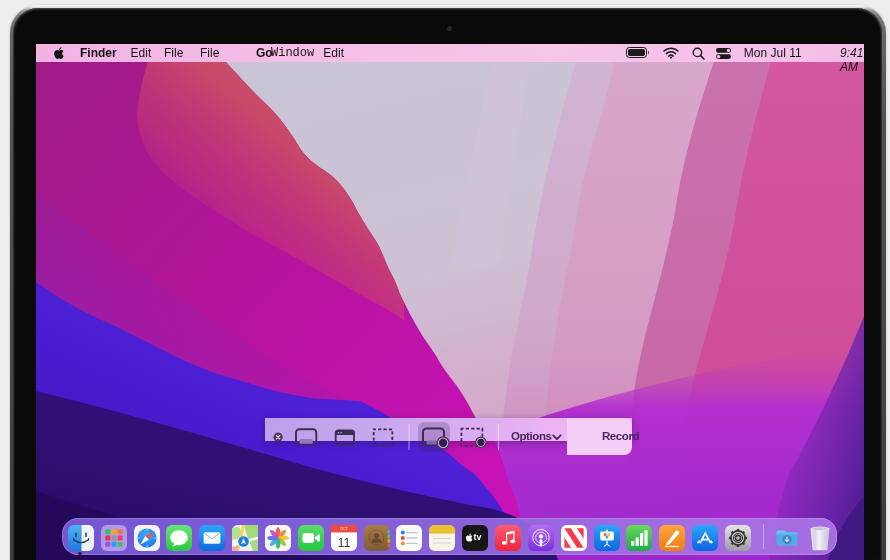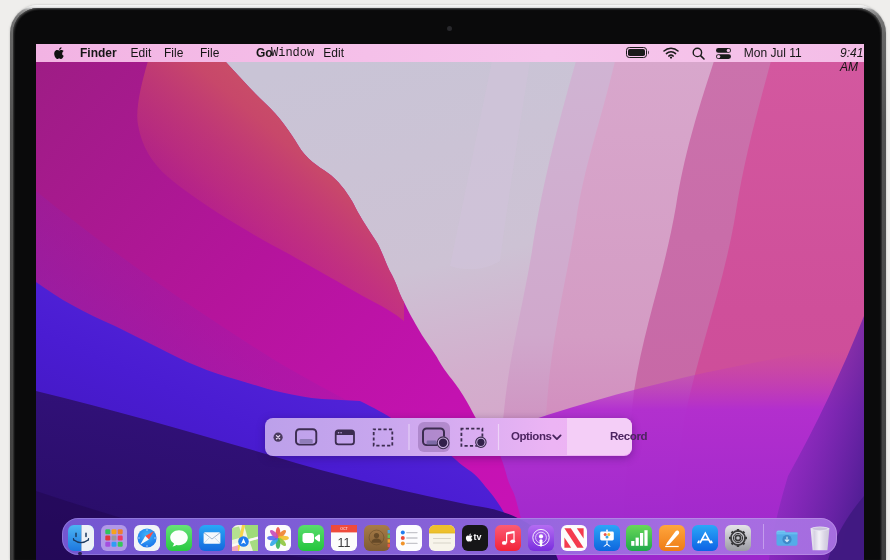--- a/index.html
+++ b/index.html
@@ -22,22 +22,22 @@
   
   #screen { position:absolute; left:36px; top:44px; width:828px; height:516px;
     overflow:hidden; background:#000000; }
   
   #menubar { position:absolute; left:0; top:0; width:828px; height:17.5px;
     background:linear-gradient(90deg,#f2b3e3 0%,#f5c0e9 40%,#f6c6ec 62%,#f4bde7 100%);
     display:flex; align-items:center; font-size:12px; color:#151515; }
   #menubar .mi { position:absolute; top:1.5px; }
   #wall { position:absolute; left:0; top:17px; width:828px; height:499px; }
   
-  #tbar { position:absolute; left:228.9px; top:373.5px; width:367.3px; height:38px;
-    border-radius:8px;
+  #tbar { position:absolute; left:228.9px; top:373.5px; width:367.3px; height:23px;
+    border-radius:0;
     background:linear-gradient(90deg,#bca0ea 0%,#c7a6ee 30%,#d9adf1 55%,#ecb4f4 78%,#eeb2f3 100%);
     box-shadow:0 2px 8px rgba(40,10,80,0.38);
   }
   #tbar .rec-seg { position:absolute; right:0; top:0; width:65px; height:37.2px;
     background:#f4cef7; border-radius:0 8px 8px 0; }
   #tbar .sel { position:absolute; left:153.2px; top:4.1px; width:31.8px; height:30.3px;
     border-radius:6px; background:rgba(70,35,95,0.24); }
   .tbtxt { position:absolute; font-size:11.5px; font-weight:bold; letter-spacing:-0.4px; color:#4c2460; top:12.4px; }
   
   #dock { position:absolute; left:26px; top:473.6px; width:774.5px; height:37.6px;
@@ -200,21 +200,21 @@
           <rect x="196.4" y="10.6" width="21" height="17.3" stroke-width="1.8" stroke-dasharray="3.2 2.2" stroke-dashoffset="1"></rect>
           <circle cx="215.9" cy="24.3" r="5.4" fill="#c9aede" stroke="none"></circle>
           <circle cx="215.9" cy="24.3" r="5.2" stroke-width="1.1"></circle>
           <circle cx="215.9" cy="24.3" r="3.6" fill="#32204a" stroke="none"></circle>
         </g>
         <line x1="144" y1="6" x2="144" y2="32" stroke="rgba(255,255,255,0.45)" stroke-width="1.2"></line>
         <line x1="233.5" y1="6" x2="233.5" y2="32" stroke="rgba(255,255,255,0.45)" stroke-width="1.2"></line>
         <path d="M288.2,17.4 L291.9,21.1 L295.6,17.4" fill="none" stroke="#46245c" stroke-width="1.8" stroke-linecap="round" stroke-linejoin="round"></path>
       </svg>
       <span class="tbtxt" style="left:246px;">Options</span>
-      <span class="tbtxt" style="left:317px;padding-left:28px;">Record</span>
+      <span class="tbtxt" style="left:309px;padding-left:28px;">Record</span>
     </div>
     <div id="dock">
       <svg class="dicon" style="left:5.8px" viewBox="0 0 26 26">
         <defs>
             <linearGradient id="fnd" x1="0" y1="0" x2="0" y2="1">
               <stop offset="0" stop-color="#4cb5f2"></stop>
               <stop offset="1" stop-color="#1d78e0"></stop>
             </linearGradient>
           </defs>
         <rect width="26" height="26" rx="5.8" fill="url(#fnd)"></rect>

